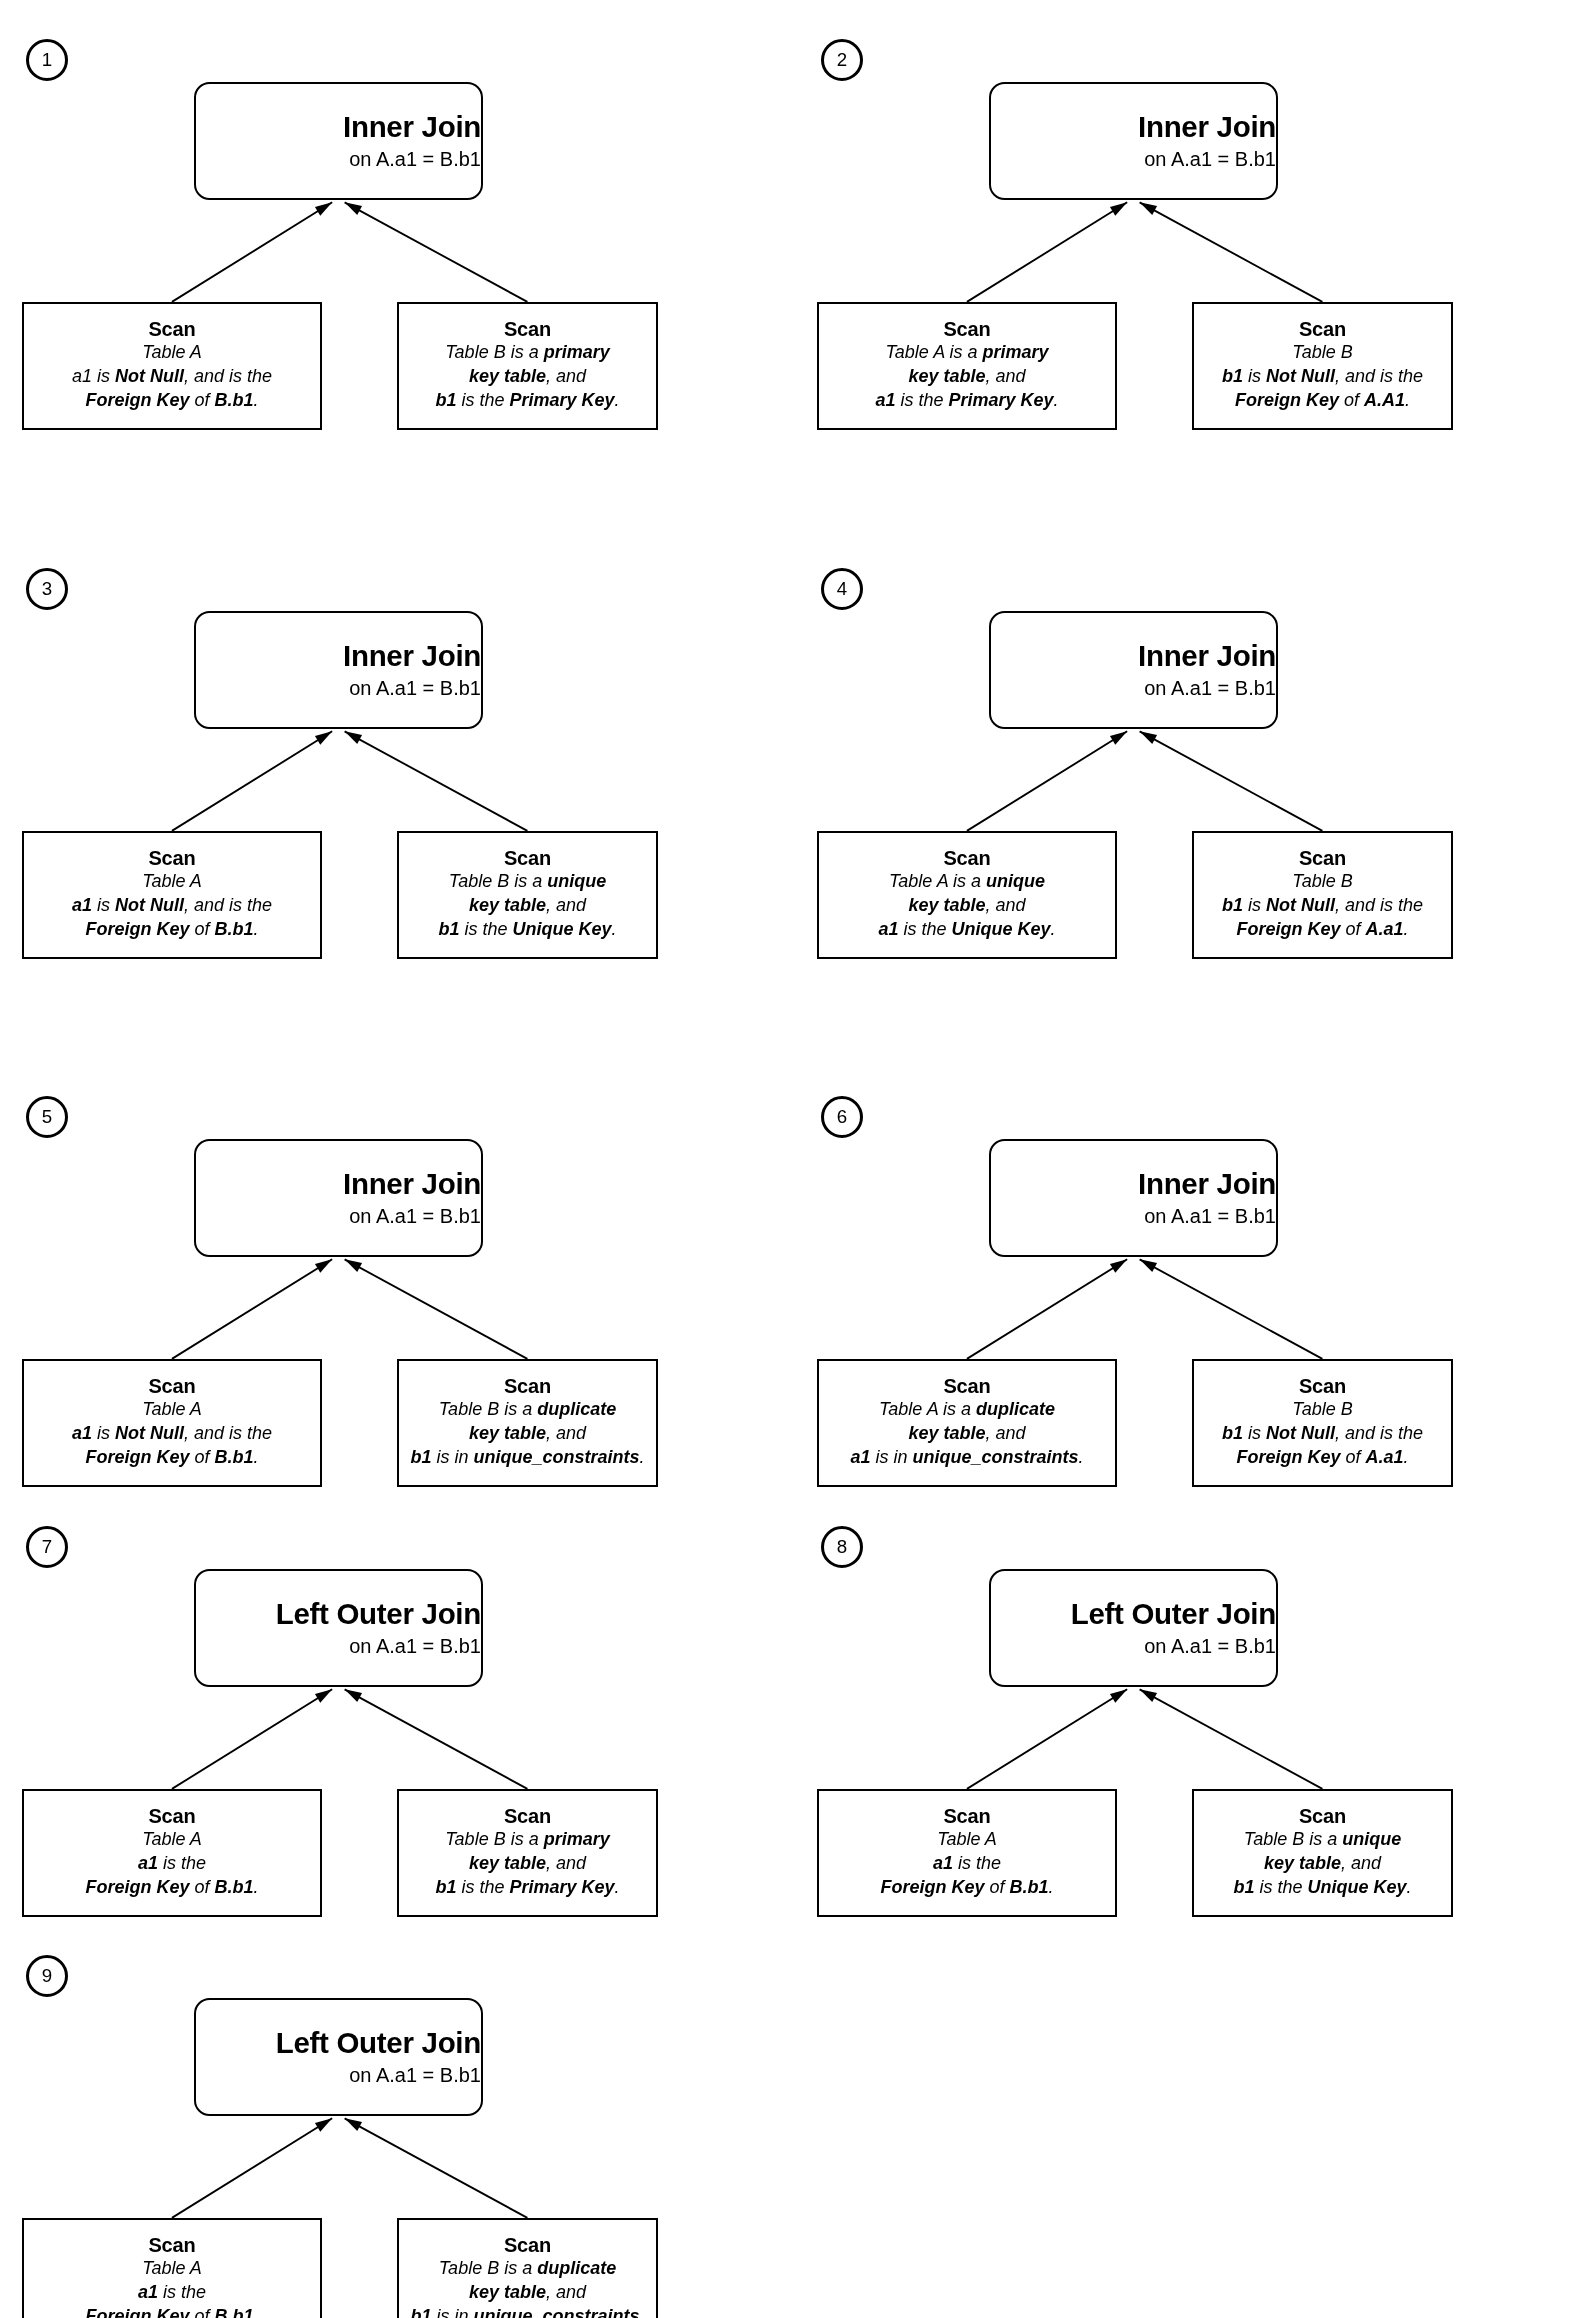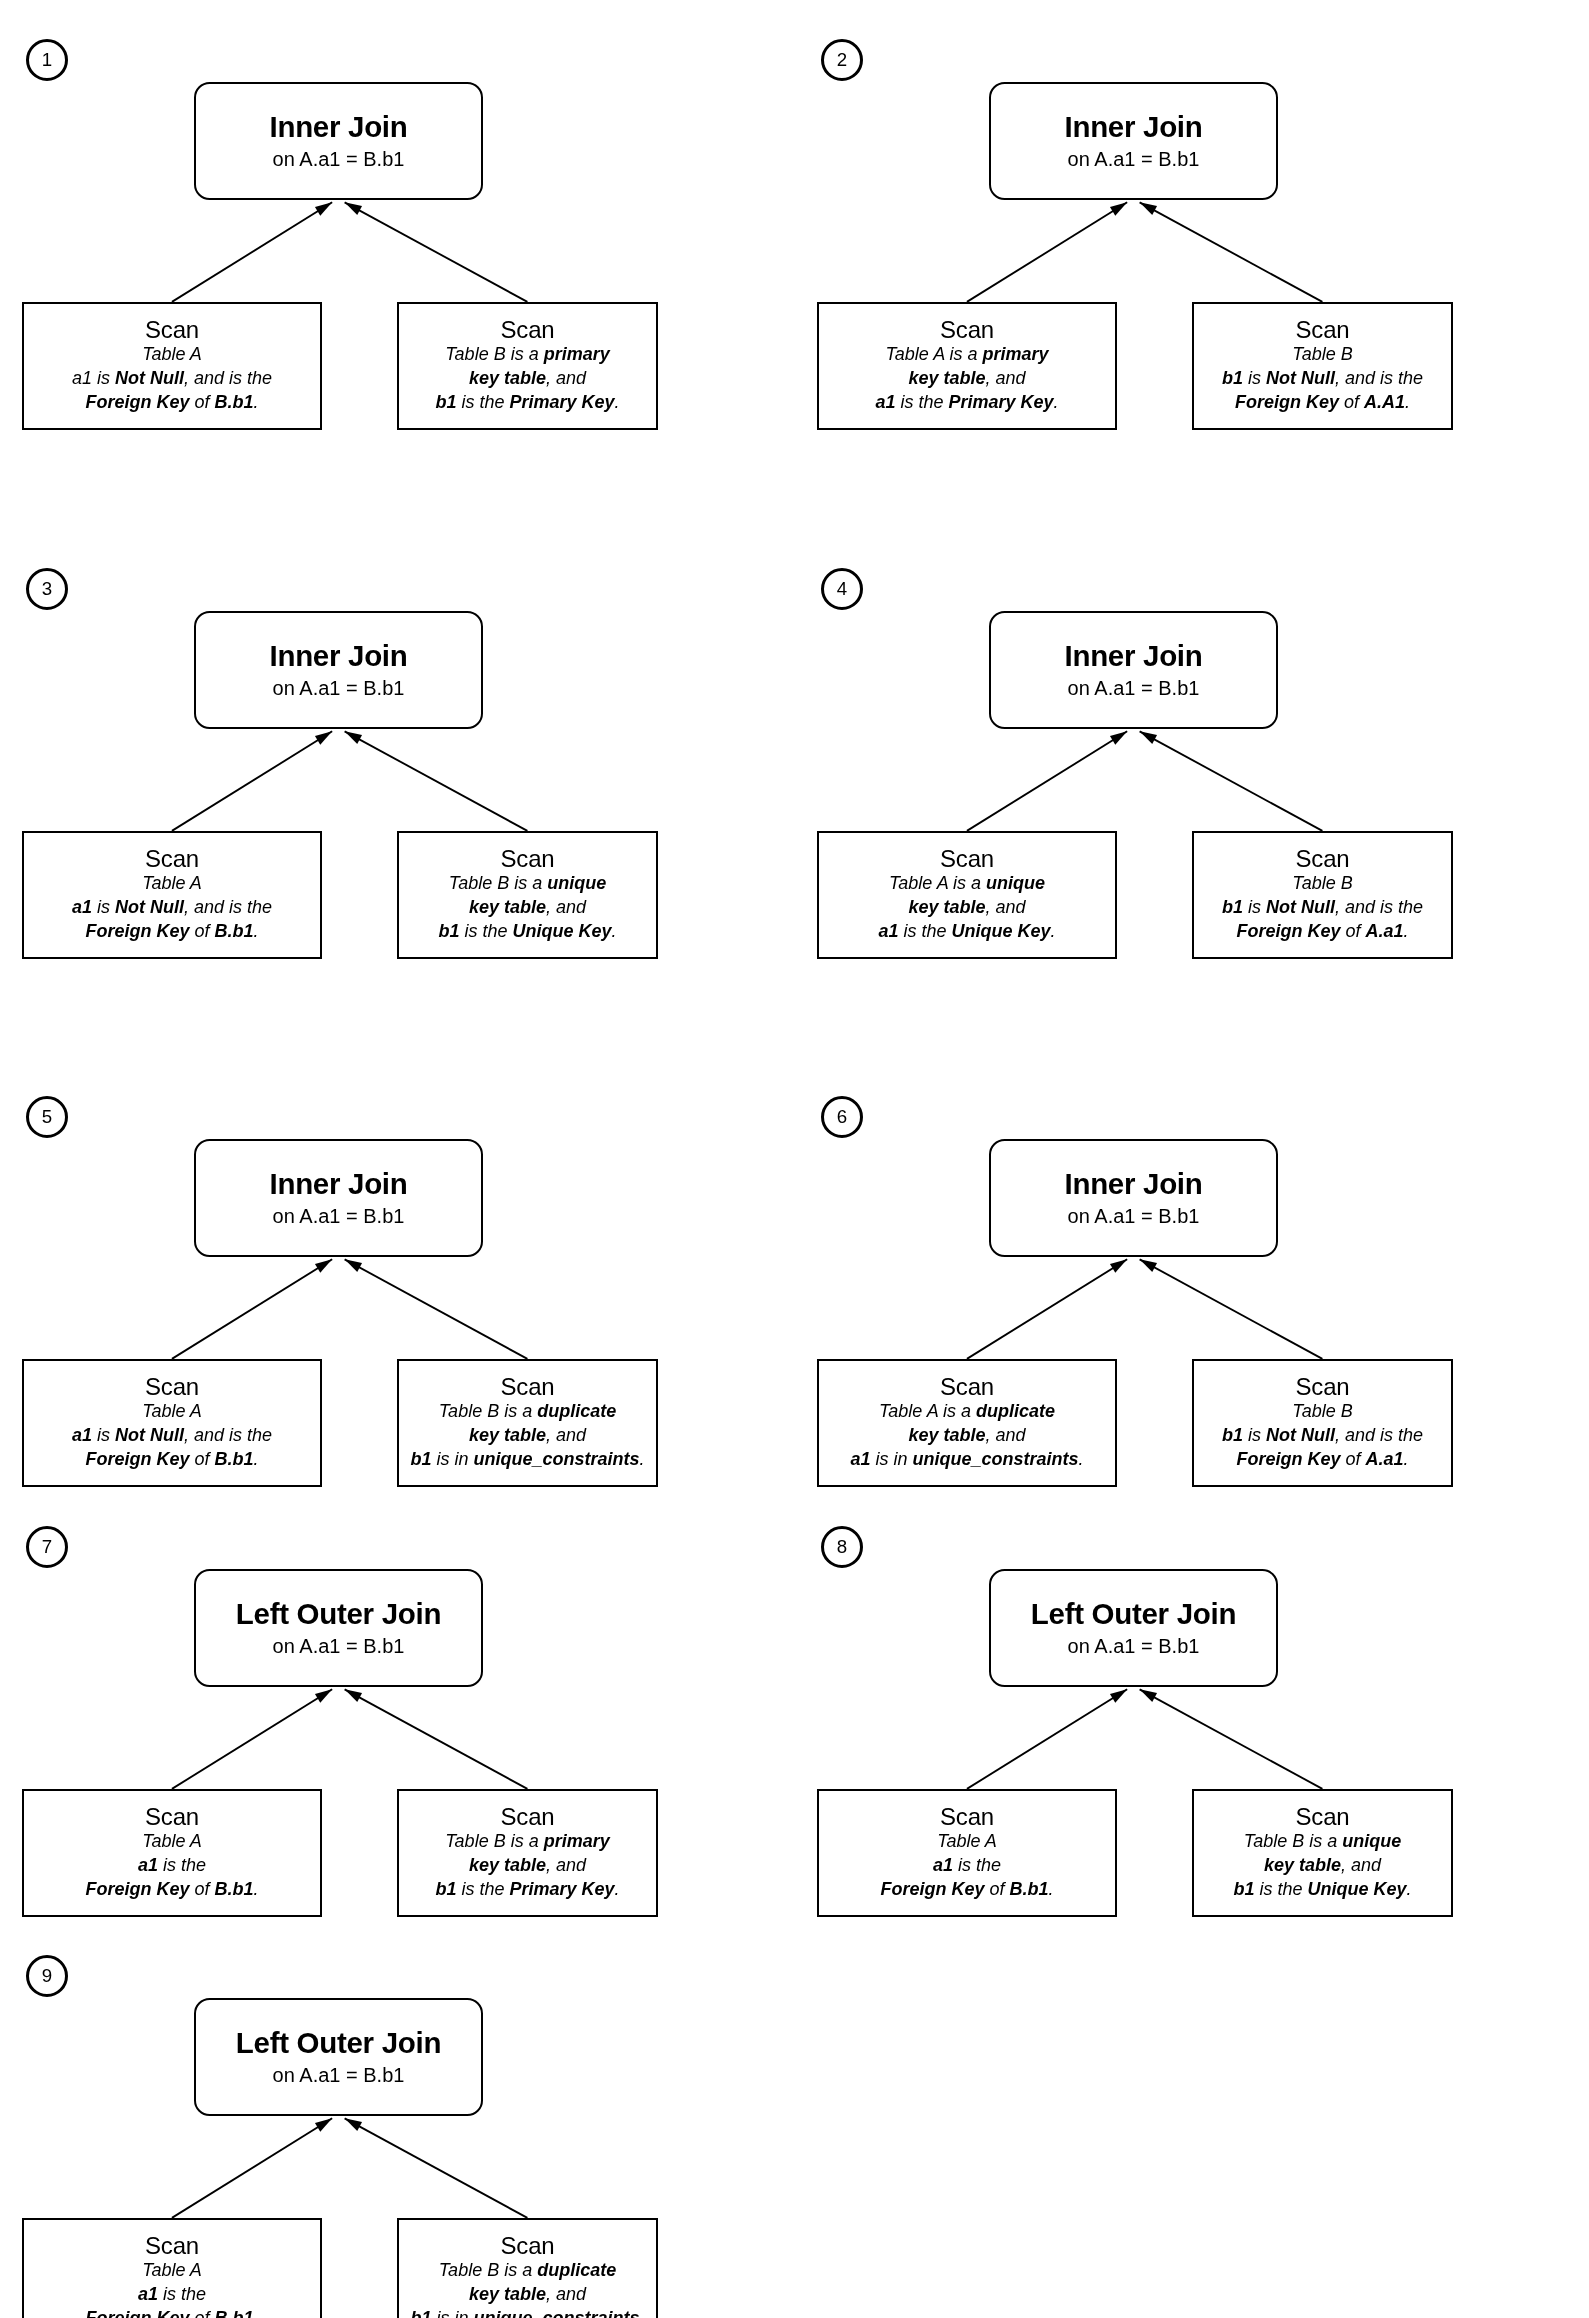--- a/index.html
+++ b/index.html
@@ -45,21 +45,21 @@
   }
   
   .join-node {
     position: absolute;
     box-sizing: border-box;
     border: 2.3px solid #000;
     border-radius: 15.6px;
     background: #fff;
     display: flex;
     flex-direction: column;
-    align-items: center;
+    align-items: flex-end;
     justify-content: center;
     z-index: 3;
   }
   .join-title {
     font-size: 29.5px;
     font-weight: bold;
     line-height: 1.08;
     letter-spacing: -0.3px;
     white-space: nowrap;
   }
@@ -77,22 +77,22 @@
     border: 2.3px solid #000;
     background: #fff;
     display: flex;
     flex-direction: column;
     align-items: center;
     justify-content: center;
     z-index: 3;
     padding: 3.1px 4.7px;
   }
   .scan-title {
-    font-size: 24px;
-    font-weight: normal;
+    font-size: 20px;
+    font-weight: bold;
     line-height: 1.05;
     letter-spacing: -0.2px;
     margin-bottom: 1.6px;
   }
   .scan-lines {
     font-size: 18px;
     font-weight: 400;
     line-height: 1.33;
     text-align: center;
     white-space: nowrap;

